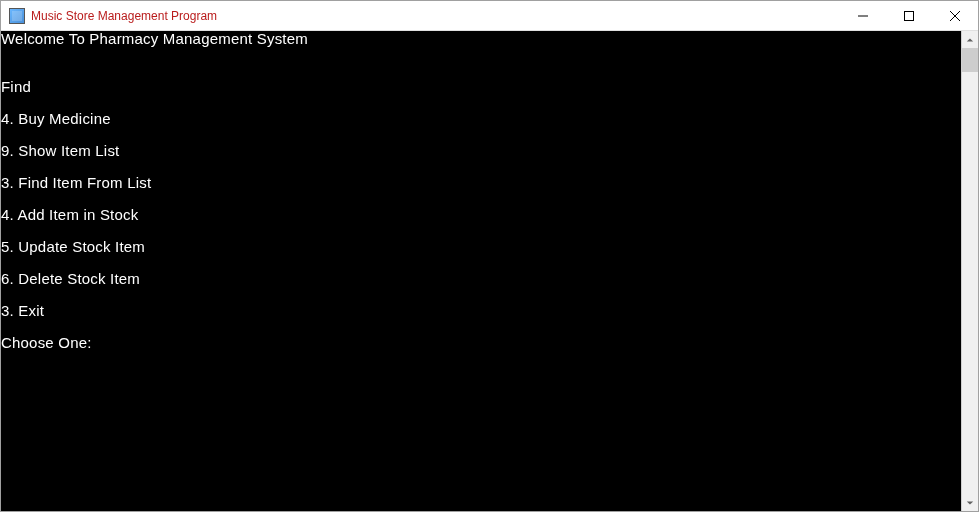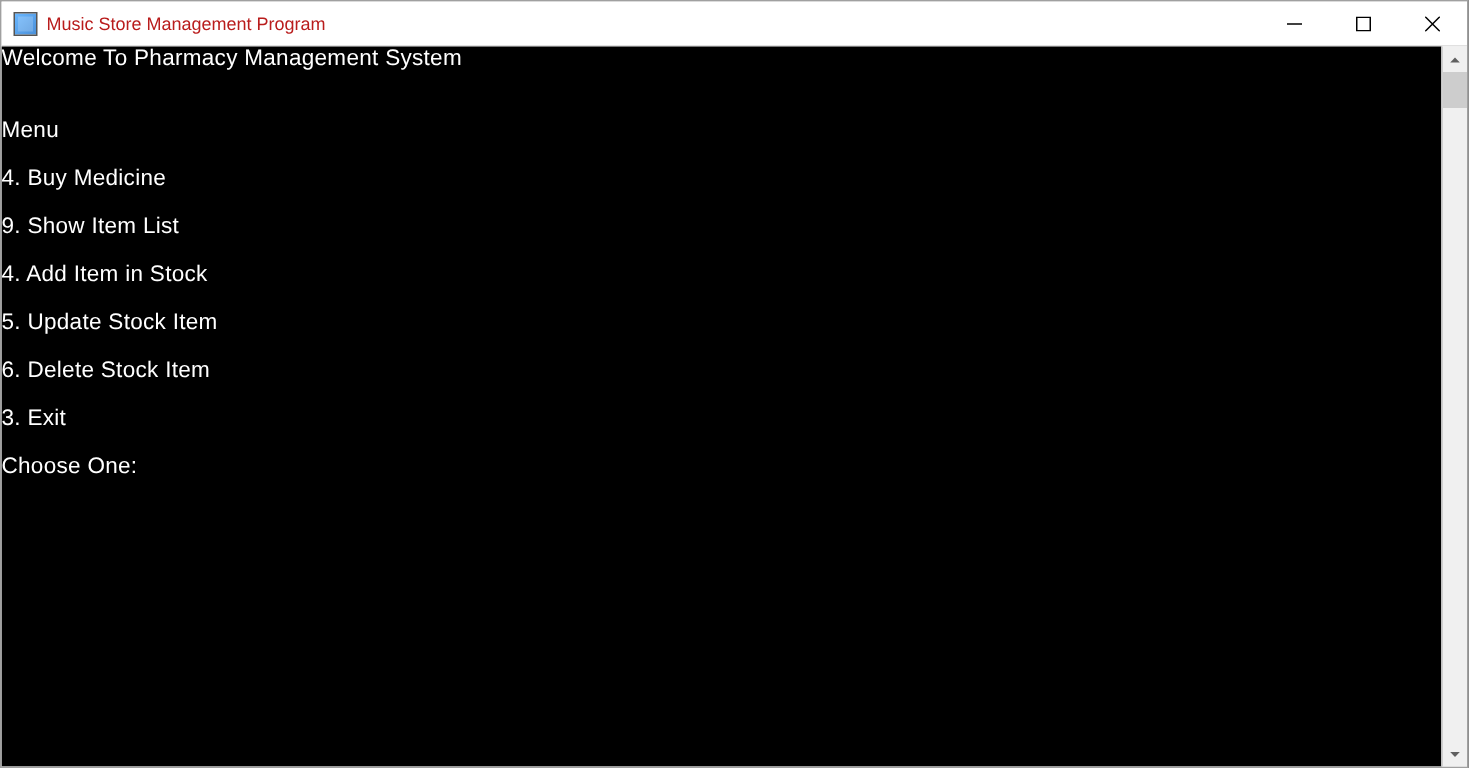--- a/index.html
+++ b/index.html
@@ -144,23 +144,24 @@
       <svg viewBox="0 0 10 10">
           <path d="M0 0 L10 10 M10 0 L0 10"></path>
         </svg>
     </button>
   </div>
 </div>
 
 <div class="console-wrap">
   <div class="console"><span class="line">Welcome To Pharmacy Management System</span>
 <span class="line"></span>
-<span class="line">Menu</span>
+<span class="line">Find</span>
 <span class="line">4. Buy Medicine</span>
 <span class="line">9. Show Item List</span>
+<span class="line">3. Find Item From List</span>
 <span class="line">4. Add Item in Stock</span>
 <span class="line">5. Update Stock Item</span>
 <span class="line">6. Delete Stock Item</span>
 <span class="line">3. Exit</span>
 <span class="line">Choose One:</span></div>
   <div class="scrollbar">
     <div class="scrollbar-arrow up">
       <svg viewBox="0 0 10 10">
           <path d="M1 7 L5 3 L9 7 Z"></path>
         </svg>

